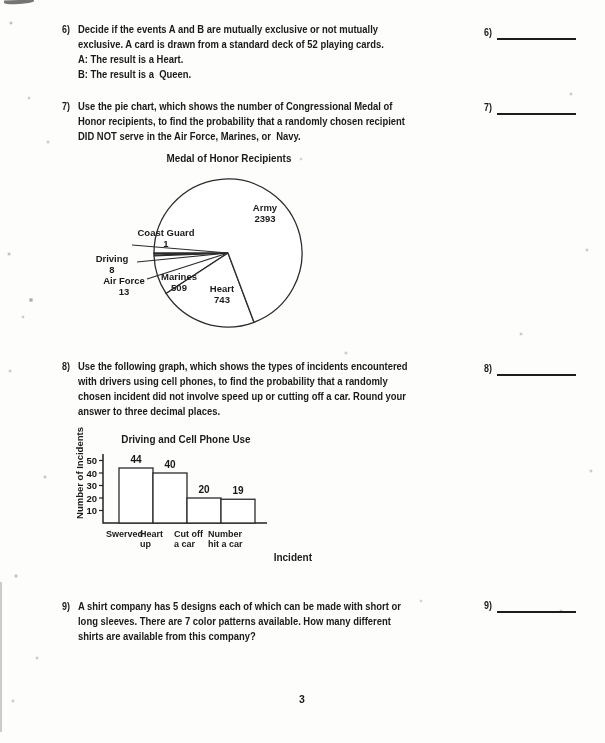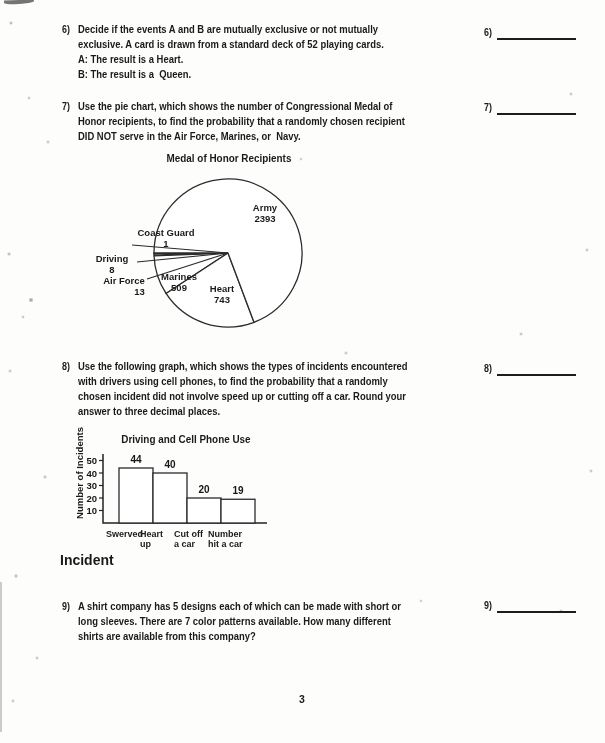--- a/index.html
+++ b/index.html
@@ -47,36 +47,36 @@
   .pie-figure { position:absolute; left:85px; top:150px; width:288px; height:200px; }
   .pie-figure .chart-title { position:absolute; left:0; top:2px; width:288px; text-align:center;
     font-size:11px; font-weight:700; transform:scaleX(.9); transform-origin:50% 0; }
   #pie-svg { position:absolute; left:0; top:0; width:288px; height:200px; }
   .pie-label { position:absolute; transform:translate(-50%,-50%); text-align:center;
     font-size:9.5px; line-height:11px; font-weight:700; white-space:nowrap; }
   .pie-label span { display:block; }
   .pl-army        { left:142px; top:63px;margin-left:38px;  }
   .pl-coast-guard { left:34px;  top:88px;margin-left:47px;  }
   .pl-civilian    { left:27px;  top:114px; }
-  .pl-air-force   { left:39px;  top:136px;text-align:right; }
+  .pl-air-force   { left:39px;  top:136px; }
   .pl-marines     { left:94px;  top:132px; }
   .pl-navy        { left:137px; top:144px; }
 
   .bar-figure { position:absolute; left:60px; top:430px; width:252px; height:140px; }
   .bar-figure .chart-title { position:absolute; left:0; top:3px; width:252px; text-align:center;
     font-size:11px; font-weight:700; transform:scaleX(.9); transform-origin:50% 0; }
   #bar-svg { position:absolute; left:0; top:0; width:252px; height:140px; }
   #bar-svg text { font-family:"Liberation Sans", sans-serif; font-weight:700; fill:#161616; }
   .bar-ylabel { position:absolute; left:19px; top:43px; transform:translate(-50%,-50%) rotate(-90deg);
     font-size:9.5px; font-weight:700; white-space:nowrap; }
   #bar-cats { position:absolute; left:0; top:100px; width:252px; height:22px; }
   .bar-cat { position:absolute; top:0; width:60px; text-align:left;
     font-size:9px; line-height:9.5px; font-weight:700; white-space:pre-line; }
-  .bar-xlabel { position:absolute; left:0; top:122px; width:252px; text-align:left;
-    font-size:14px; font-weight:700; }
+  .bar-xlabel { position:absolute; left:0; top:122px; width:252px; text-align:right;
+    font-size:10px; font-weight:700; }
 
   .page-num { position:absolute; left:294px; top:693px; width:16px; text-align:center;
     font-size:10.5px; font-weight:700; }
 </style>
 </head>
 <body>
 
 <div class="page">
 
   <div class="artifact-top"></div>

